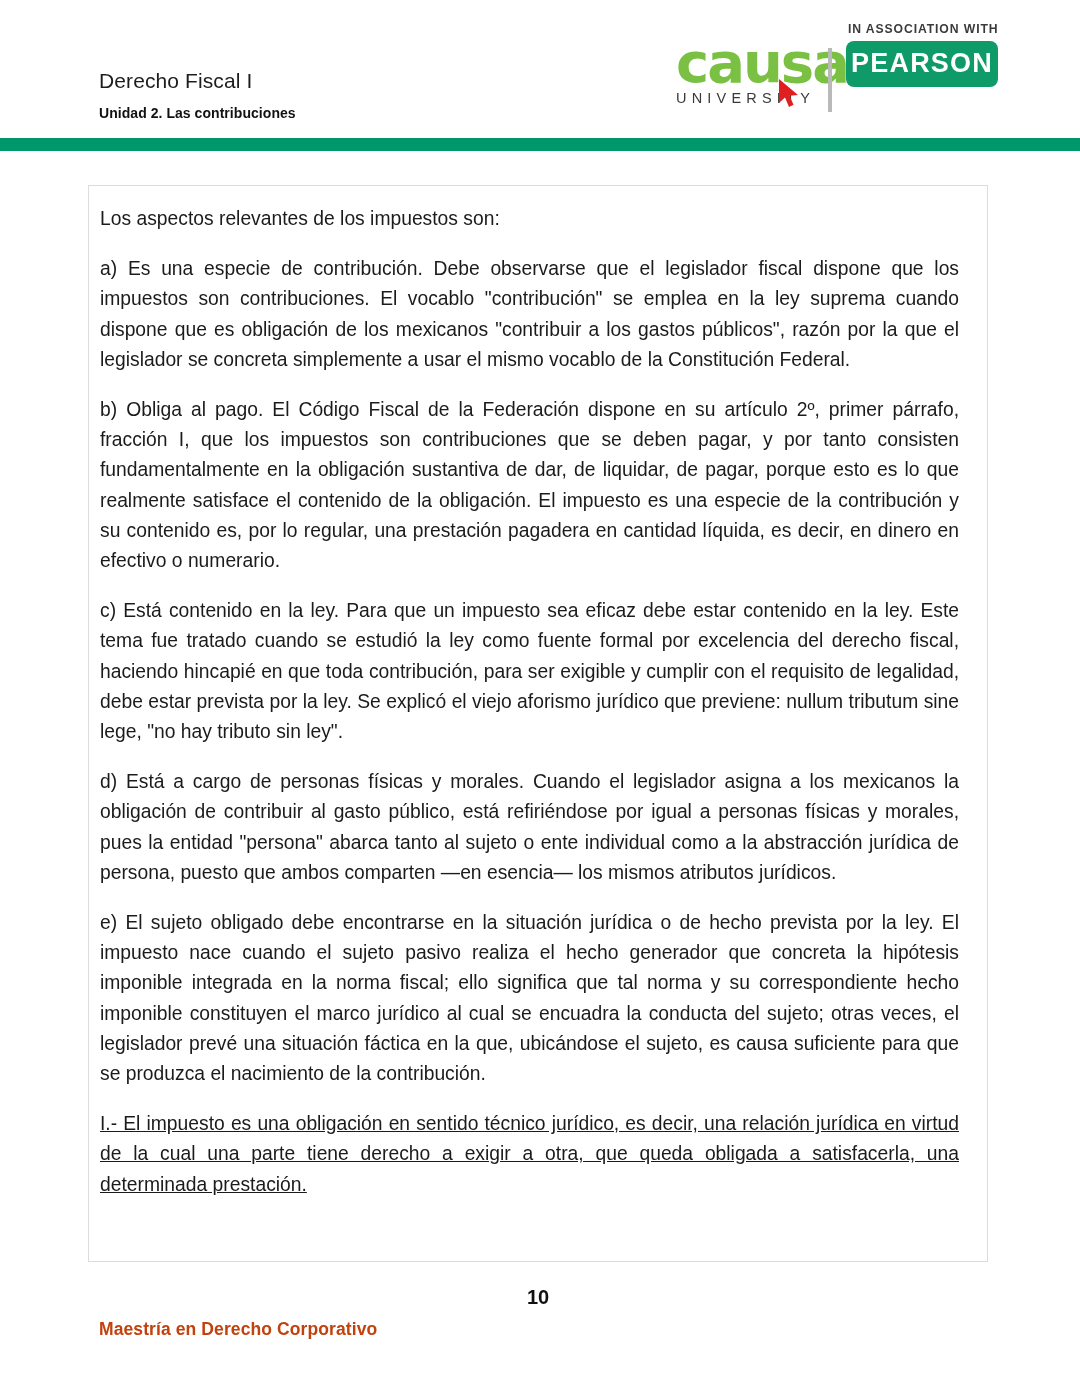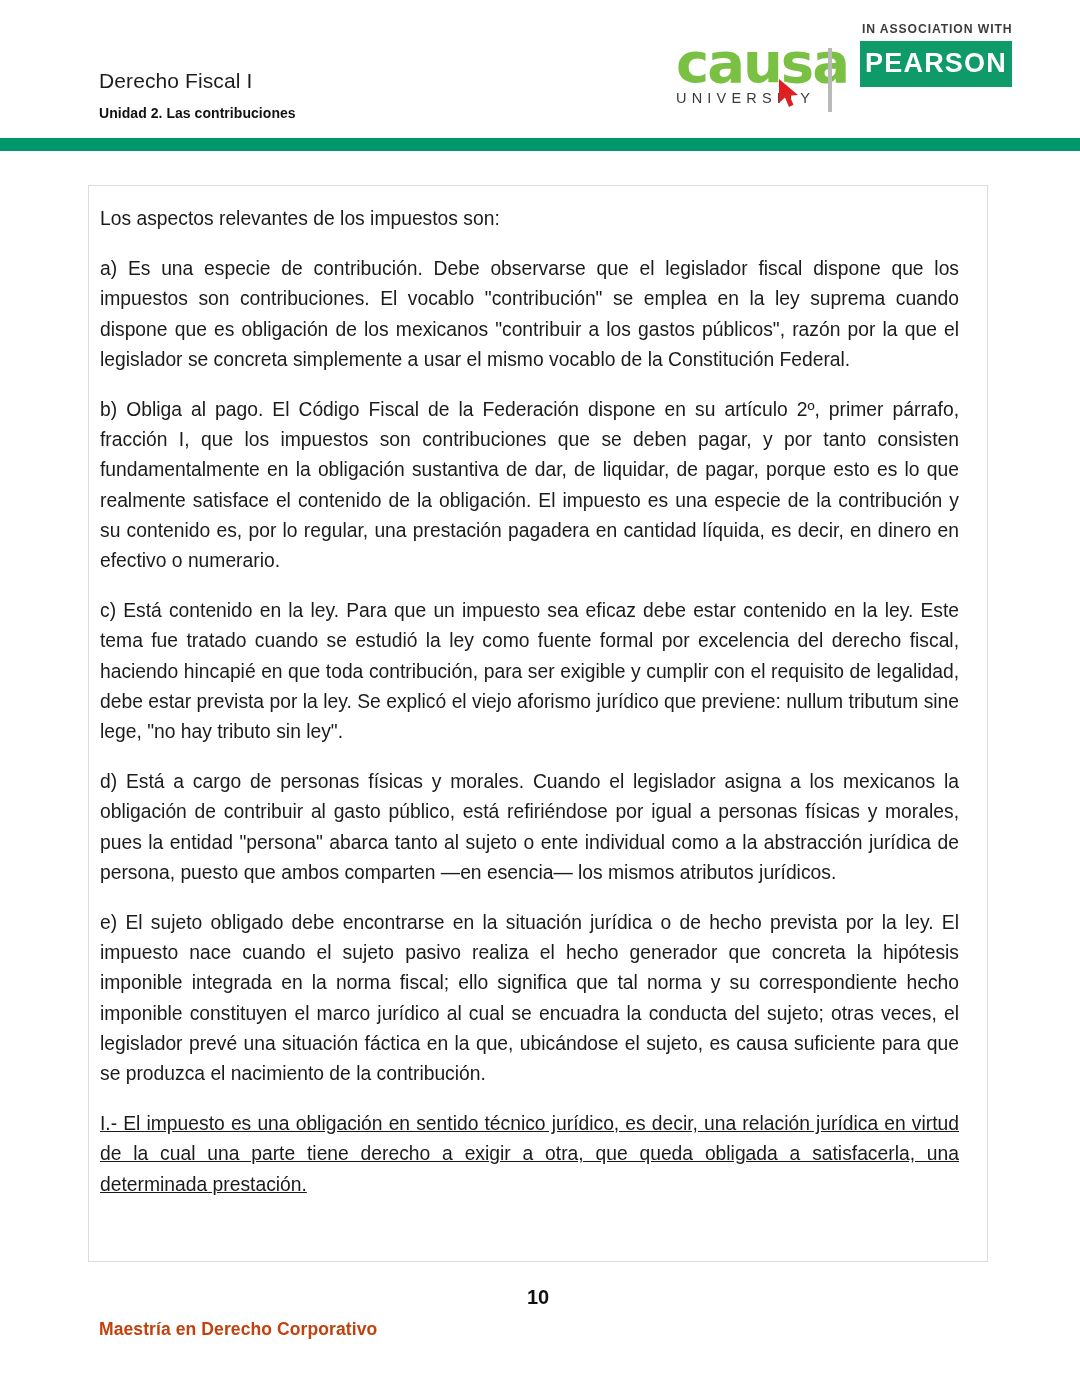--- a/index.html
+++ b/index.html
@@ -91,21 +91,21 @@
   .logo-divider {
     position: absolute;
     left: 152px;
     top: 26px;
     width: 4px;
     height: 64px;
     background: #b9b9b9;
   }
   .pearson-block {
     position: absolute;
-    left: 184px;
+    left: 170px;
     top: 0;
     width: 152px;
   }
   .assoc-text {
     font-size: 12.2px;
     font-weight: 700;
     color: #3b3b3b;
     letter-spacing: 0.9px;
     white-space: nowrap;
     margin: 0 0 5px 2px;
@@ -113,20 +113,21 @@
   .pearson-box {
     background: #0e9b69;
     color: #ffffff;
     font-size: 27px;
     font-weight: 700;
     letter-spacing: 1.2px;
     text-align: center;
     padding: 7px 0 8px 0;
     width: 152px;
     box-sizing: border-box;
+    border-radius: 8px;
   }
 
   .header-rule {
     position: absolute;
     left: 0;
     top: 138px;
     width: 1080px;
     height: 13px;
     background: #00976a;
   }

